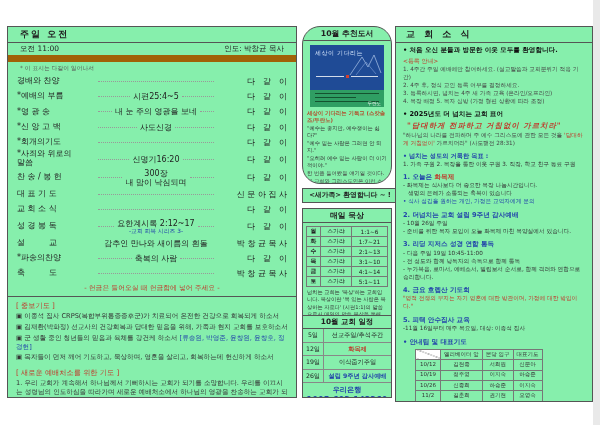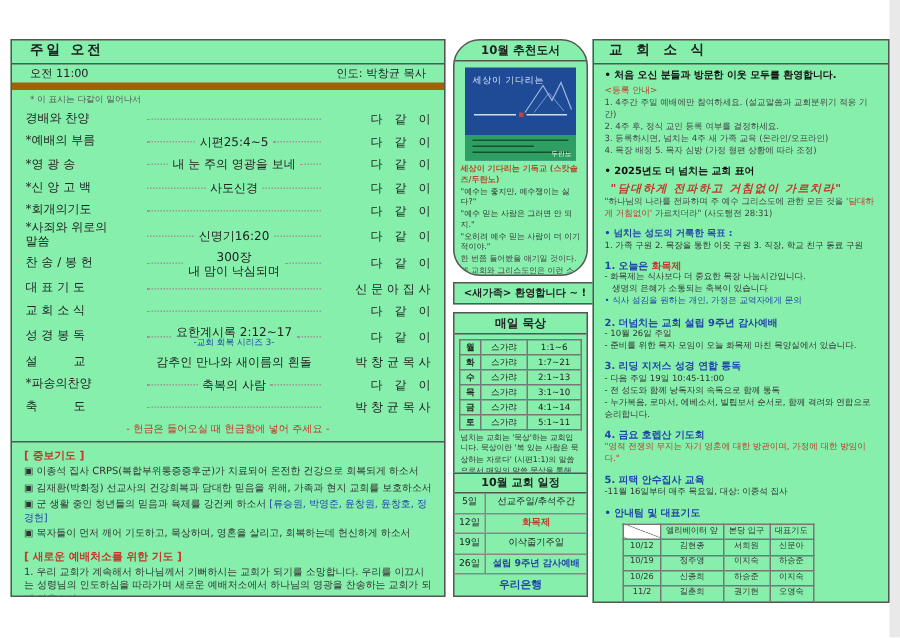--- a/index.html
+++ b/index.html
@@ -2,36 +2,36 @@
 <html><head>
 <meta charset="utf-8">
 <style>
   html,body{margin:0;padding:0;}
   body{width:600px;height:425px;background:#ffffff;font-family:"DejaVu Sans",sans-serif;color:#222;position:relative;overflow:hidden;}
   .page-edge-right{position:absolute;right:0;top:0;width:7px;height:100%;background:#e9e9e9;}
   .box{position:absolute;border:1px solid #555;background:#86efac;box-sizing:border-box;overflow:hidden;}
   
   .left-box{left:7px;top:26px;width:290px;height:372px;}
   .lhead{font-weight:bold;font-size:9px;line-height:15px;height:15px;padding-left:12px;border-bottom:1px solid #555;letter-spacing:2px;}
-  .lmeta{display:flex;justify-content:space-between;font-size:7.5px;line-height:12px;height:12px;padding:0 12px;border-bottom:5px solid #a16207;gap:32px;}
+  .lmeta{display:flex;justify-content:space-between;font-size:7.5px;line-height:12px;height:12px;padding:0 12px;border-bottom:7px solid #a16207;gap:32px;}
   .lnote{font-size:5.8px;color:#555;padding:2px 0 1px 12px;}
   .wrows{padding:0 9px;}
   .wrow{display:flex;align-items:center;min-height:15.2px;font-size:8px;}
   .wrow.tall{min-height:18.5px;}
   .wlabel{width:78px;white-space:pre-line;line-height:1.1;}
   .wleader{flex:1;border-bottom:1px dotted #999;height:42%;margin:0 3px;}
   .wleader.none{border-bottom:none;}
   .wcenter{text-align:center;white-space:pre-line;line-height:1.15;}
   .wsubwrap{text-align:center;line-height:1.15;}
   .wsub{display:block;font-size:5.8px;color:#2244aa;}
   .wright{width:70px;text-align:right;white-space:pre;}
   .offering{color:#c0392b;text-align:center;font-size:6.8px;margin-top:2px;}
   .ldivider{border-top:1px solid #555;margin-top:3px;}
   .psec{padding:2px 8px 0 8px;font-size:6.6px;line-height:1.38;color:#333;}
-  .ptitle{color:#c0392b;font-weight:bold;font-size:7.2px;margin:2px 0 1px 0;}
+  .ptitle{color:#c0392b;font-weight:normal;font-size:7.2px;margin:2px 0 1px 0;}
   .pitem{margin:0 0 1.5px 0;}
   .blue-names{color:#2244aa;}
   
   .mid-book{left:302px;top:26px;width:90px;height:158px;border-radius:18px;}
   .mhead{font-weight:bold;font-size:7.8px;line-height:13px;height:13px;text-align:center;border-bottom:1px solid #555;}
   .cover{width:74px;height:62px;margin:4px auto 2px auto;position:relative;background:#1f4b96;}
   .cover-title{position:absolute;top:4px;left:5px;font-size:6px;color:#cfe0f8;letter-spacing:.5px;}
   .cover-sketch{position:absolute;top:8px;right:2px;}
   .cover-mid{position:absolute;top:30px;left:6px;right:6px;display:flex;align-items:center;}
   .cover-mid .ln{flex:1;border-top:1px solid rgba(255,255,255,.8);}

